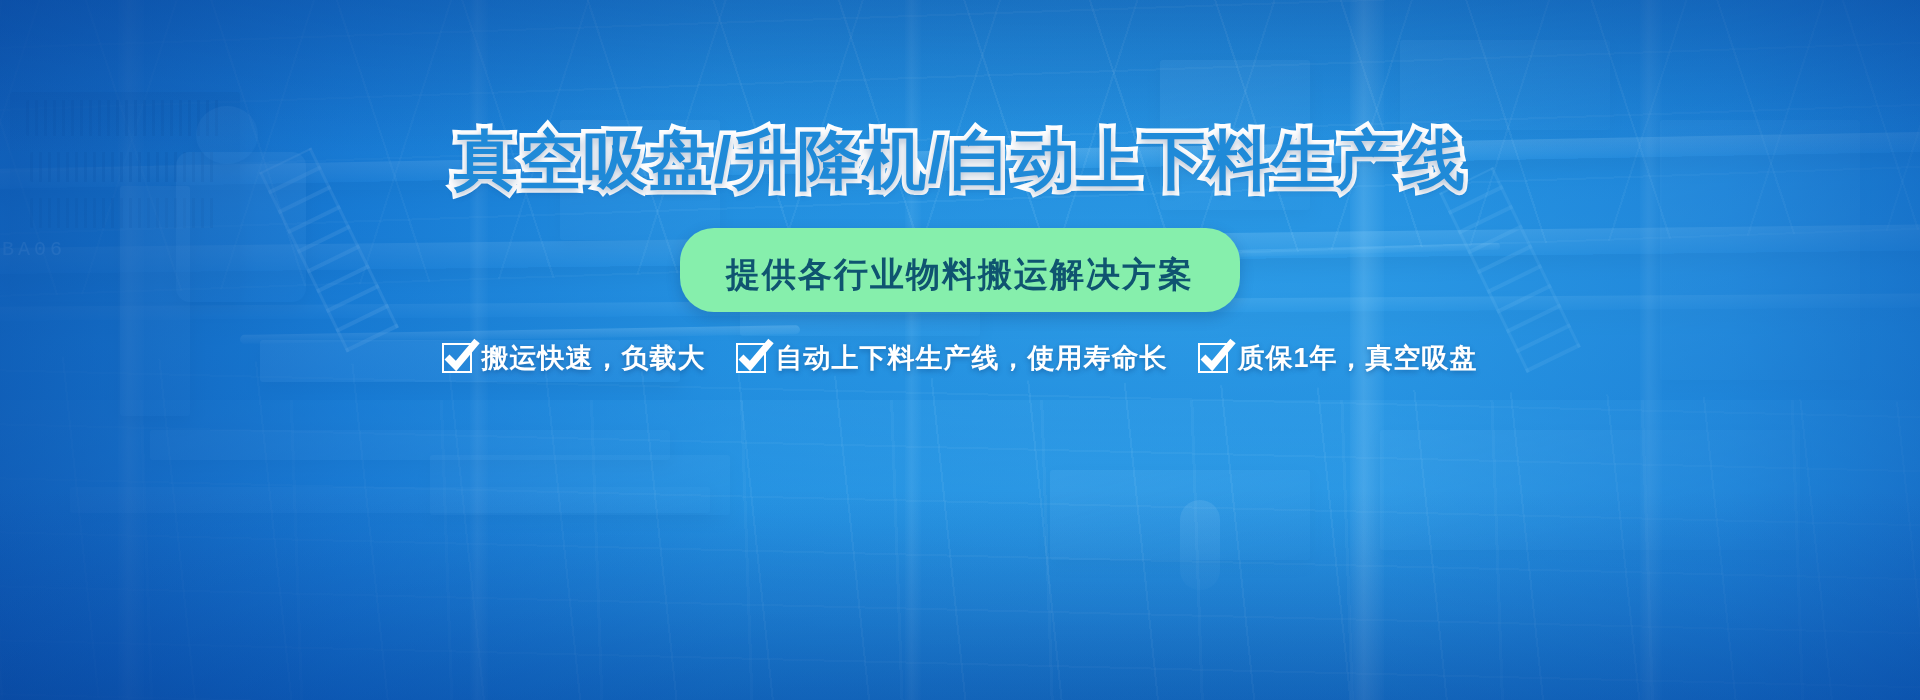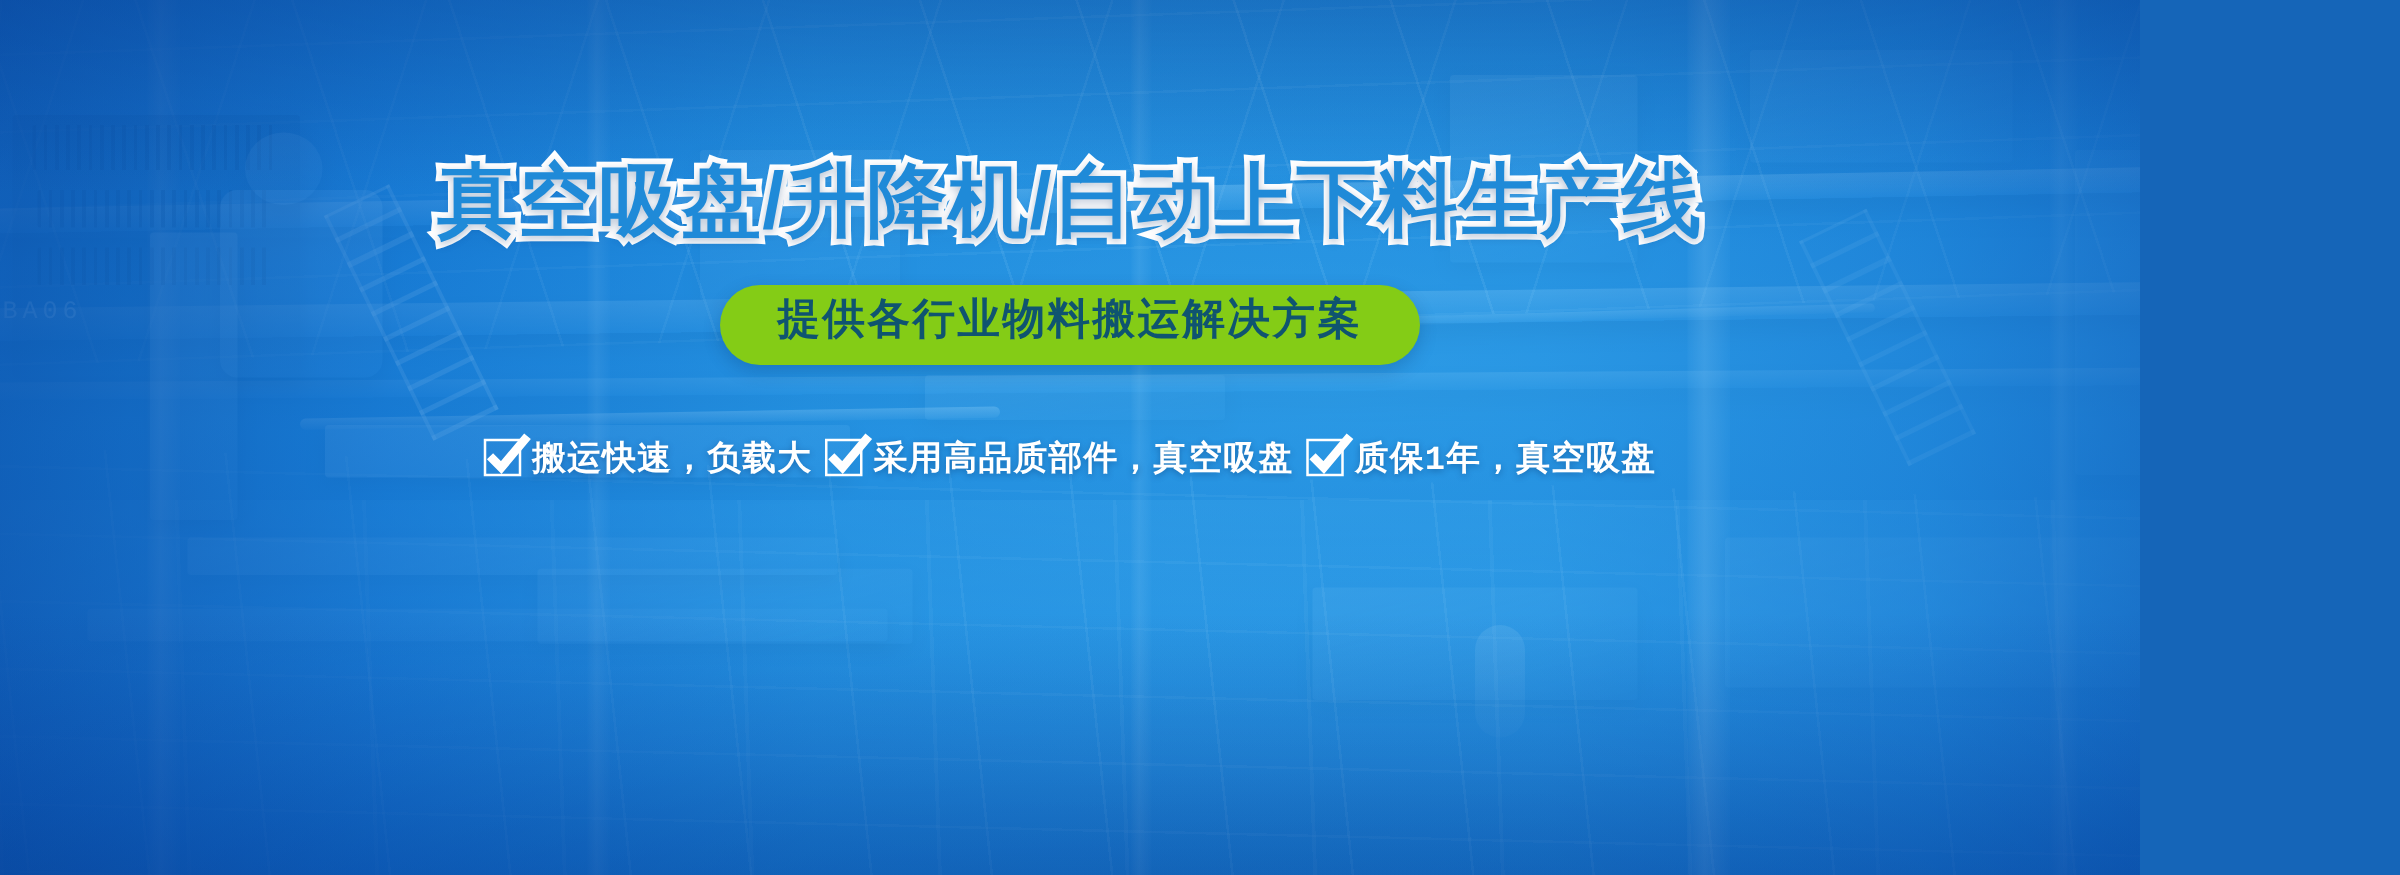--- a/index.html
+++ b/index.html
@@ -4,21 +4,21 @@
 <style>
   * { margin:0; padding:0; box-sizing:border-box; }
   html,body{
     width:1920px; height:700px; overflow:hidden;
     font-family:"Liberation Sans","DejaVu Sans",sans-serif;
     background:#1565b8;
   }
 
   .banner{
     position:relative;
-    width:1712px; height:700px;
+    width:1920px; height:700px;
     overflow:hidden;
     background:#1c7fd4;
     text-align:center;
   }
 
   
   .photo{
     position:absolute; inset:0;
     background:#1f7fd0;
     overflow:hidden;
@@ -140,38 +140,37 @@
     letter-spacing:1px;
     color:#1f8ad8;
     -webkit-text-stroke:9px #ffffff;
     paint-order:stroke fill;
     text-shadow:0 3px 7px rgba(0,45,105,.30);
     white-space:nowrap;
   }
 
   .badge{
     margin-top:36px;
-    background:#84cc16;
+    background:#86efac;
     color:#0f5470;
     font-size:34px;
     font-weight:bold;
     letter-spacing:2px;
-    padding:4px 46px 14px;
+    padding:24px 46px 14px;
     border-radius:34px;
     white-space:nowrap;
     box-shadow:0 5px 14px rgba(0,40,90,.22);
   }
 
   .features{
-    margin-top:56px;
+    margin-top:28px;
     display:flex;
     align-items:center;
-    gap:10px;
+    gap:31px;
     white-space:nowrap;
-    font-family:Liberation Mono, monospace;
   }
   .feat{
     display:flex; align-items:center; gap:9px;
     color:#ffffff;
     font-size:27px;
     font-weight:bold;
     letter-spacing:1px;
     text-shadow:0 2px 5px rgba(0,40,95,.35);
   }
   .chk{
@@ -255,21 +254,21 @@
         </span>
         <span>搬运快速，负载大</span>
       </div>
 
       <div class="feat">
         <span class="chk">
           <svg viewBox="0 0 40 40" aria-hidden="true">
             <path d="M6 21 L15 30 L36 5" fill="none" stroke="#ffffff" stroke-width="7" stroke-linecap="butt" stroke-linejoin="miter"></path>
           </svg>
         </span>
-        <span>采用高品质部件，真空吸盘</span>
+        <span>自动上下料生产线，使用寿命长</span>
       </div>
 
       <div class="feat">
         <span class="chk">
           <svg viewBox="0 0 40 40" aria-hidden="true">
             <path d="M6 21 L15 30 L36 5" fill="none" stroke="#ffffff" stroke-width="7" stroke-linecap="butt" stroke-linejoin="miter"></path>
           </svg>
         </span>
         <span>质保1年，真空吸盘</span>
       </div>

